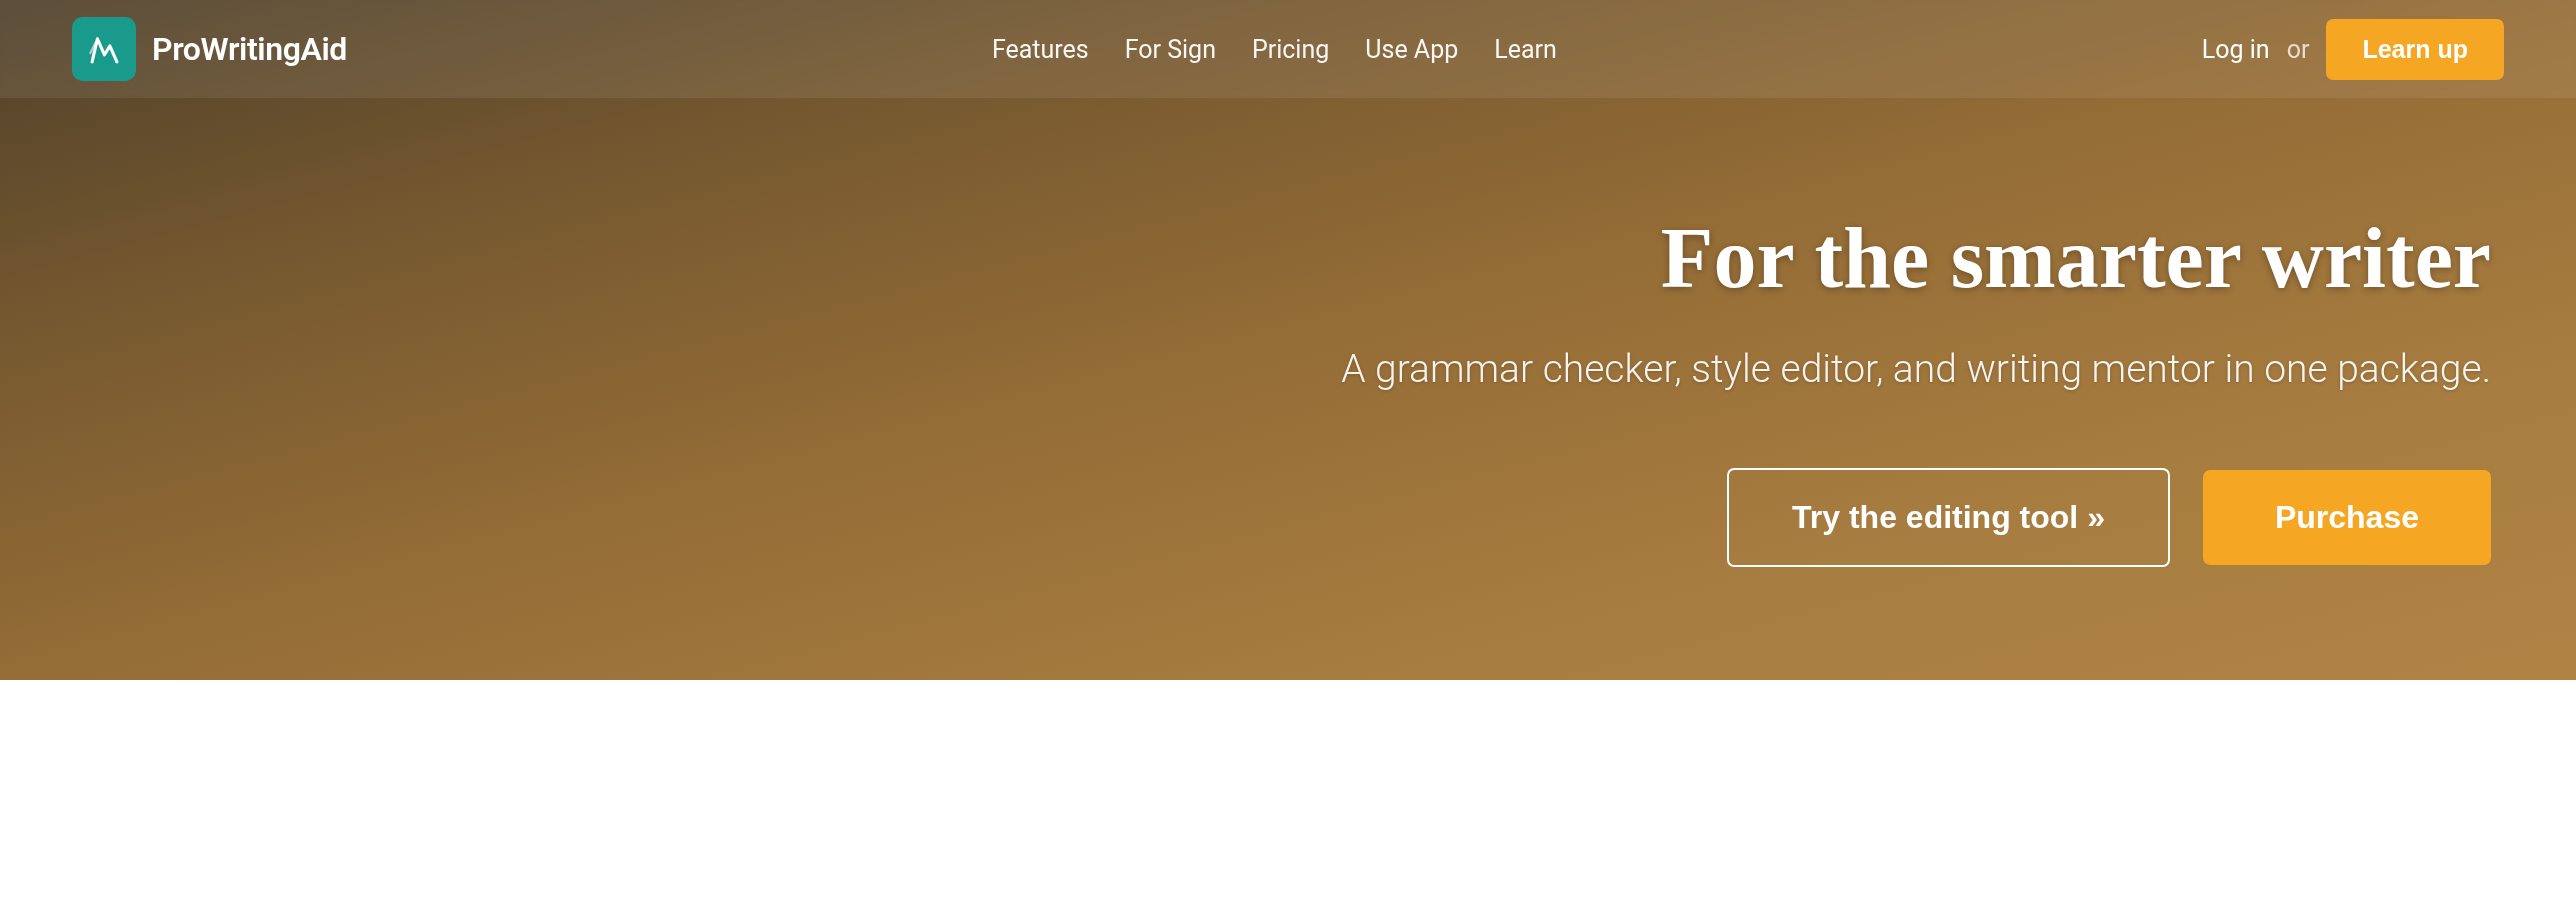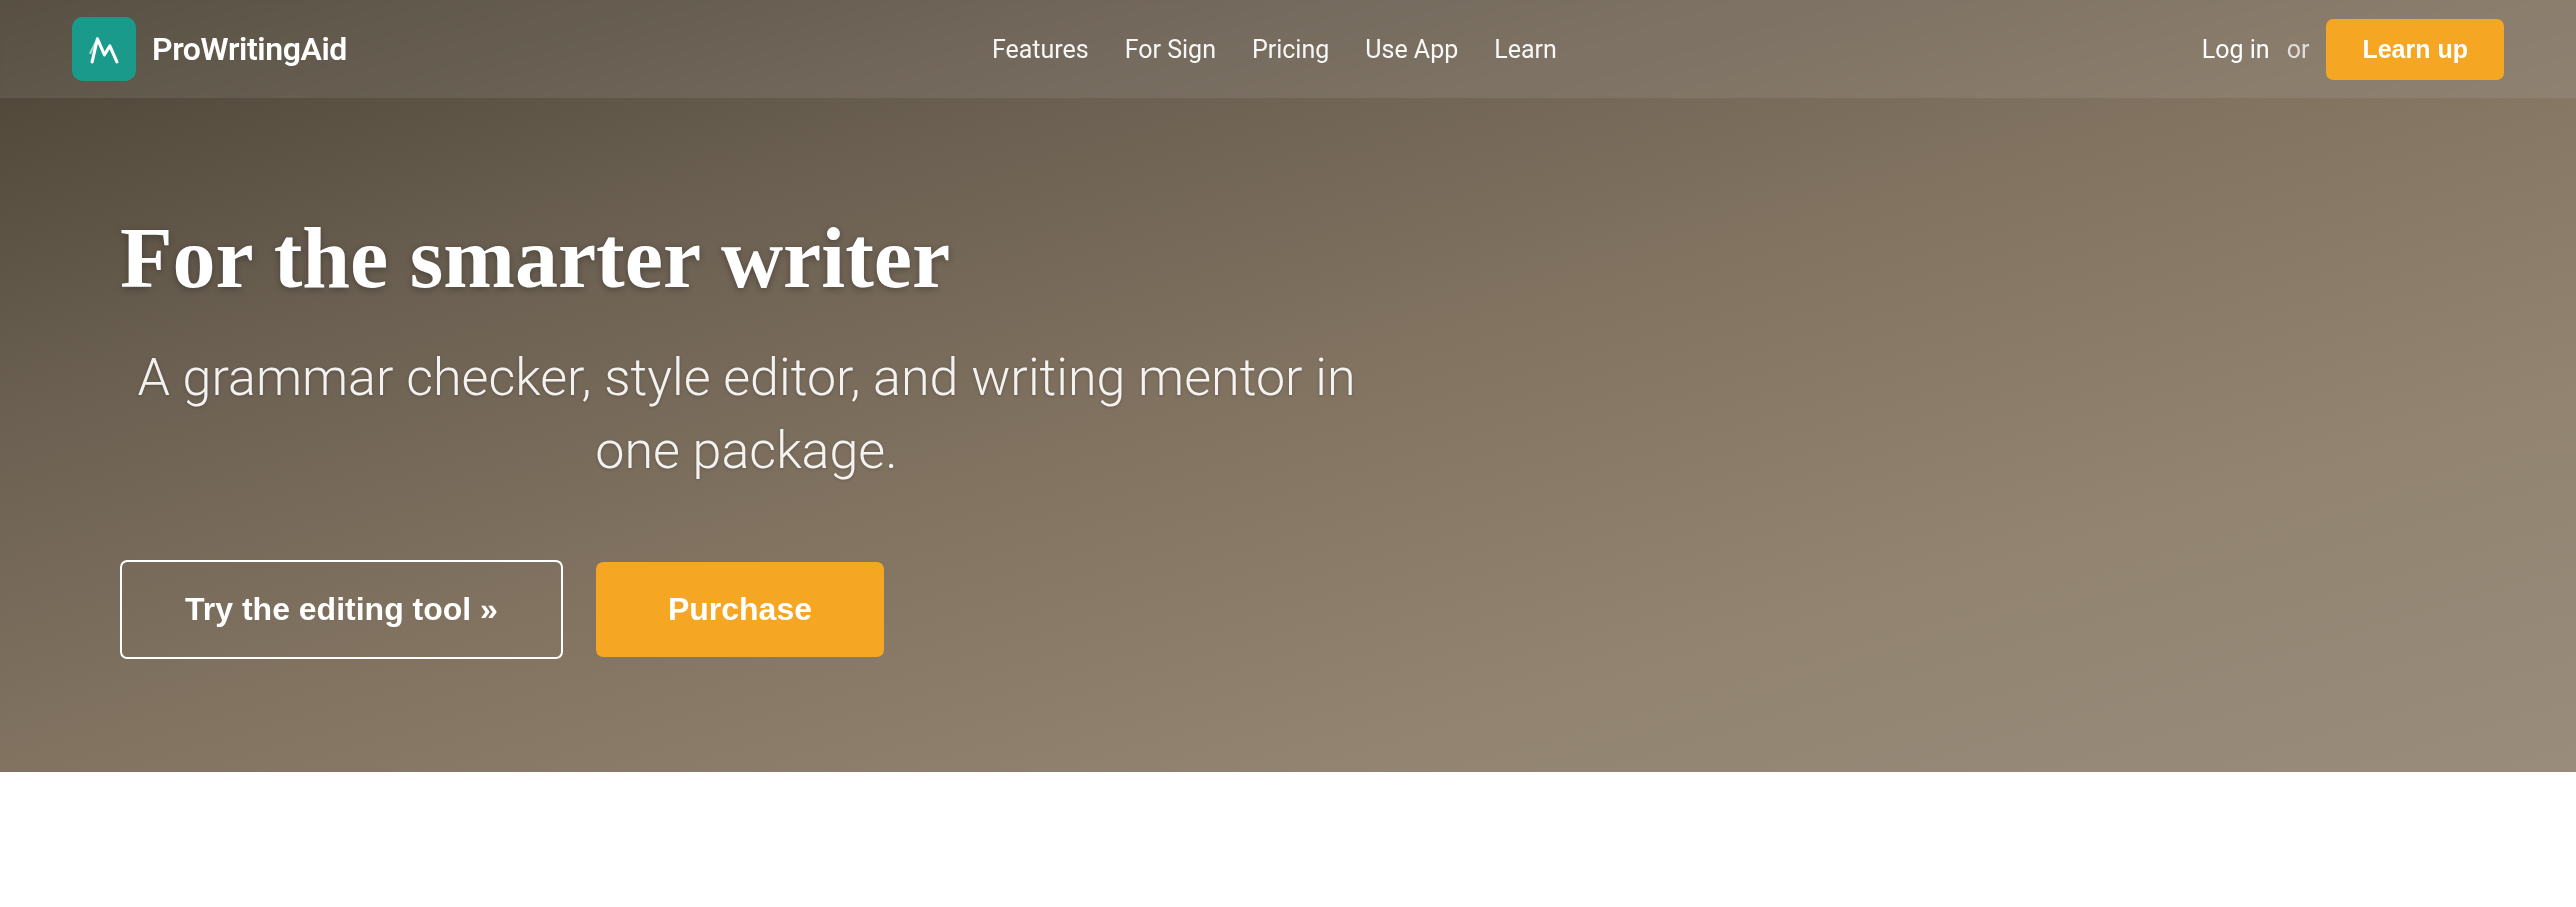--- a/index.html
+++ b/index.html
@@ -11,22 +11,22 @@
     body {
       font-family: -apple-system, BlinkMacSystemFont, 'Segoe UI', Roboto, sans-serif;
       width: 2576px;
       height: 908px;
       overflow: hidden;
     }
 
     .hero-section {
       position: relative;
       width: 100%;
-      height: 772px;
-      background-color: #737373;
+      height: 680px;
+      background-color: #a16207;
       display: flex;
       flex-direction: column;
     }
 
     
     .hero-bg-sim {
       position: absolute;
       top: 0;
       left: 0;
       width: 100%;
@@ -130,38 +130,38 @@
       cursor: pointer;
     }
 
     
     .hero-content {
       position: relative;
       z-index: 10;
       flex: 1;
       display: flex;
       flex-direction: column;
-      align-items: flex-start;
+      align-items: flex-end;
       justify-content: center;
       text-align: center;
-      padding: 36px 120px;
+      padding: 36px 85px;
     }
 
     .hero-title {
       font-size: 86px;
       font-weight: 700;
       color: #ffffff;
       line-height: 1.1;
       margin-bottom: 36px;
       font-family: Georgia, 'Times New Roman', serif;
       text-shadow: 0 1.8px 7.2px rgba(0,0,0,0.3);
     }
 
     .hero-subtitle {
-      font-size: 52px;
+      font-size: 39px;
       color: rgba(255, 255, 255, 0.92);
       font-weight: 300;
       margin-bottom: 72px;
       max-width: 1253px;
       line-height: 1.4;
       text-shadow: 0 0.9px 3.6px rgba(0,0,0,0.2);
     }
 
     .hero-buttons {
       display: flex;

